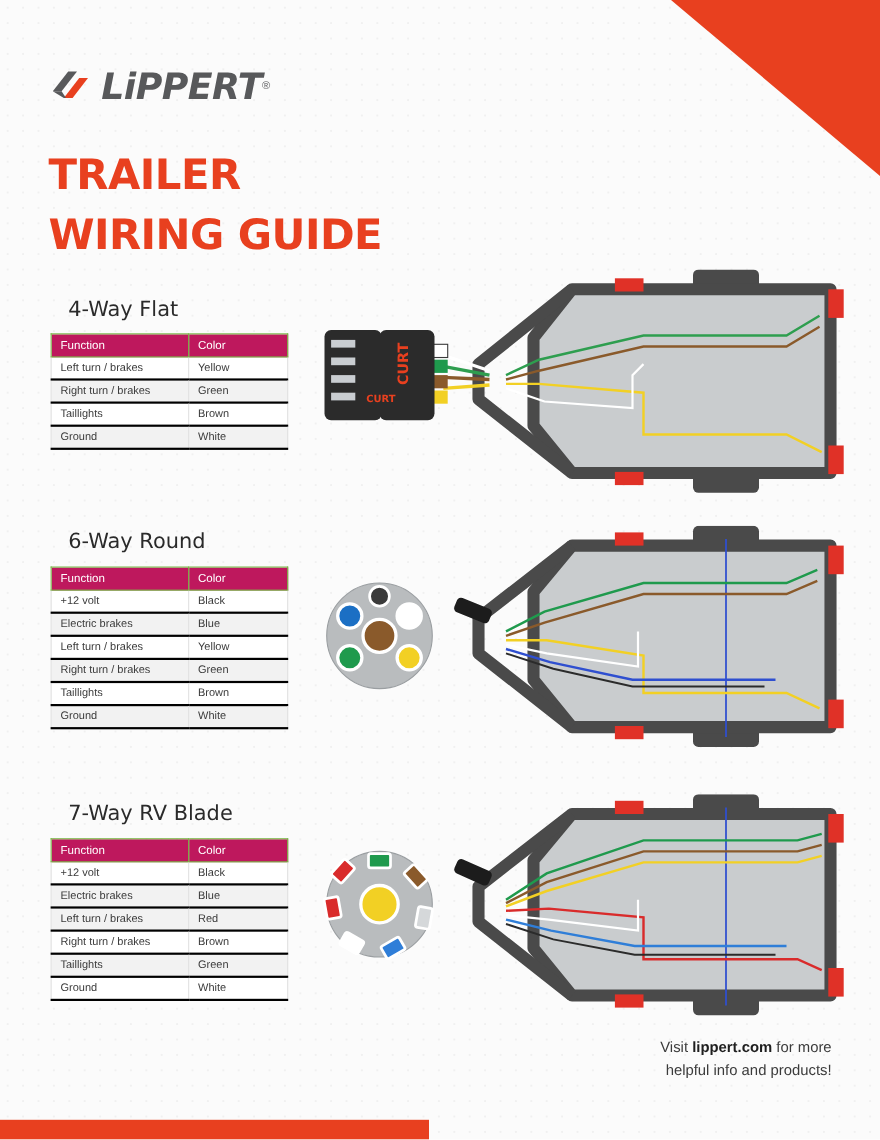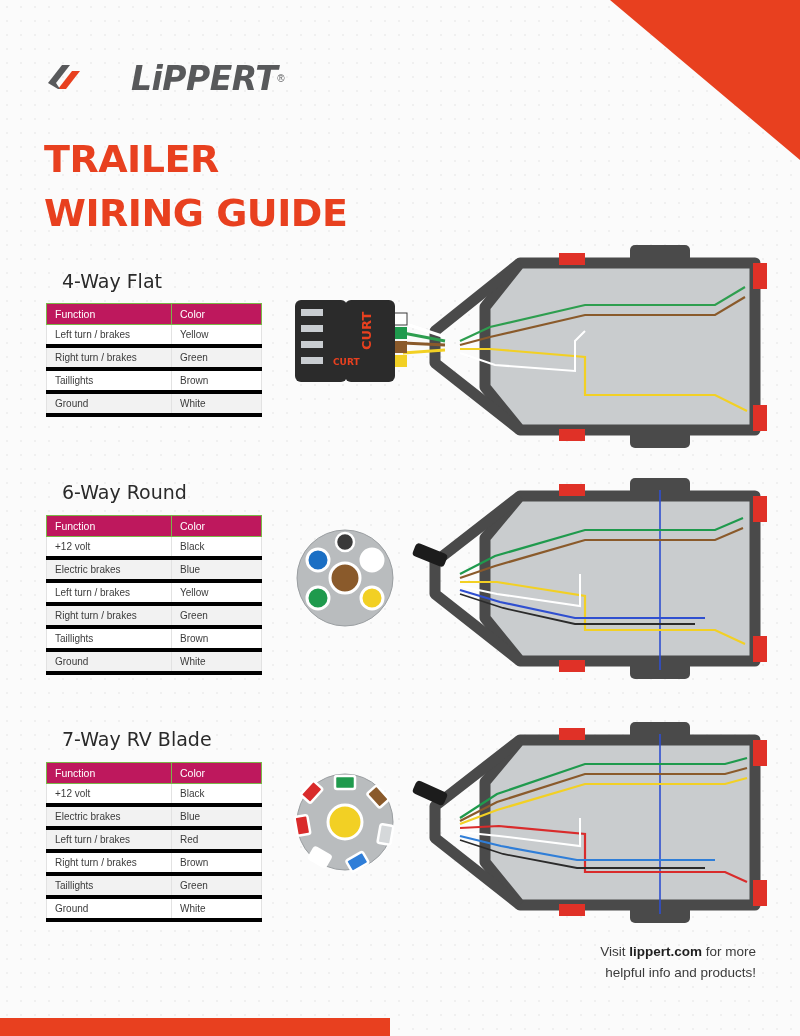--- a/index.html
+++ b/index.html
@@ -60,21 +60,20 @@
     height: 30px;
     margin-right: 6px;
   }
   .logo-text {
     font-family: "DejaVu Sans", sans-serif;
     font-weight: bold;
     font-style: italic;
     font-size: 33px;
     letter-spacing: -0.5px;
     color: #58595b;
-    margin-left: 39px;
   }
   .logo-reg {
     font-size: 10px;
     vertical-align: super;
     color: #58595b;
   }
 
   
   .title {
     position: absolute;
@@ -112,21 +111,21 @@
     font-weight: normal;
     text-align: left;
     padding: 4px 8px;
     font-size: 10.5px;
     border: 1px solid #7ab648;
   }
   table.wire-table td {
     padding: 4px 8px;
     border-left: 1px solid #e2e2e2;
     border-right: 1px solid #e2e2e2;
-    border-bottom: 4px solid #000000;
+    border-bottom: 2px solid #000000;
     background: #ffffff;
     font-size: 10px;
   }
   table.wire-table tr.alt td {
     background: #f2f2f2;
   }
   table.wire-table td.col-fn { width: 108px; }
 
   
   .diagram {

